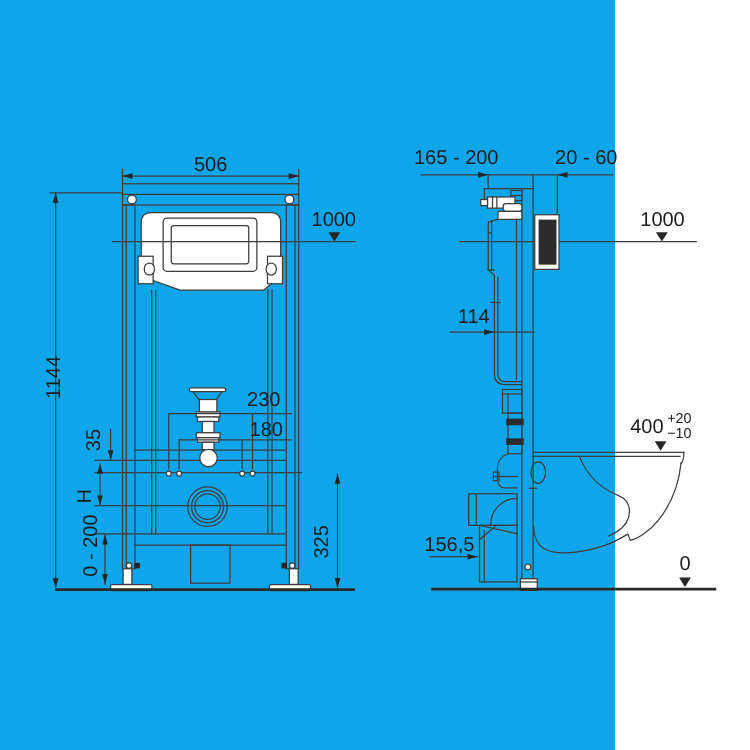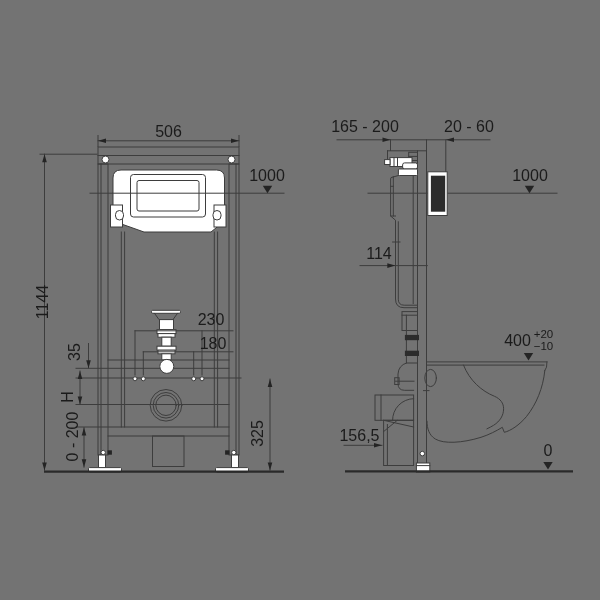--- a/index.html
+++ b/index.html
@@ -1,16 +1,16 @@
 <!DOCTYPE html>
 <html><head>
 <meta charset="utf-8">
 <style>
   html,body{margin:0;padding:0;background:#ffffff;width:600px;height:600px;overflow:hidden;}
-  #stage{width:600px;height:600px;position:relative;background:#737373;}
+  #stage{width:492px;height:600px;position:relative;background:#0ea5e9;}
   svg{display:block;}
   text{font-family:"Liberation Sans","DejaVu Sans",sans-serif;fill:#1b1b1b;}
   .dim{font-size:16px;}
   .tol{font-size:11.5px;}
   .ln{stroke:#3d3d3d;stroke-width:1;fill:none;stroke-linecap:square;}
   .lnw{stroke:#3d3d3d;stroke-width:1;fill:#ffffff;}
   .thick{stroke:#2a2a2a;stroke-width:2.2;fill:none;}
   .solid{fill:#242424;stroke:none;}
   .band{fill:#2c2c2c;stroke:none;}
 </style>

